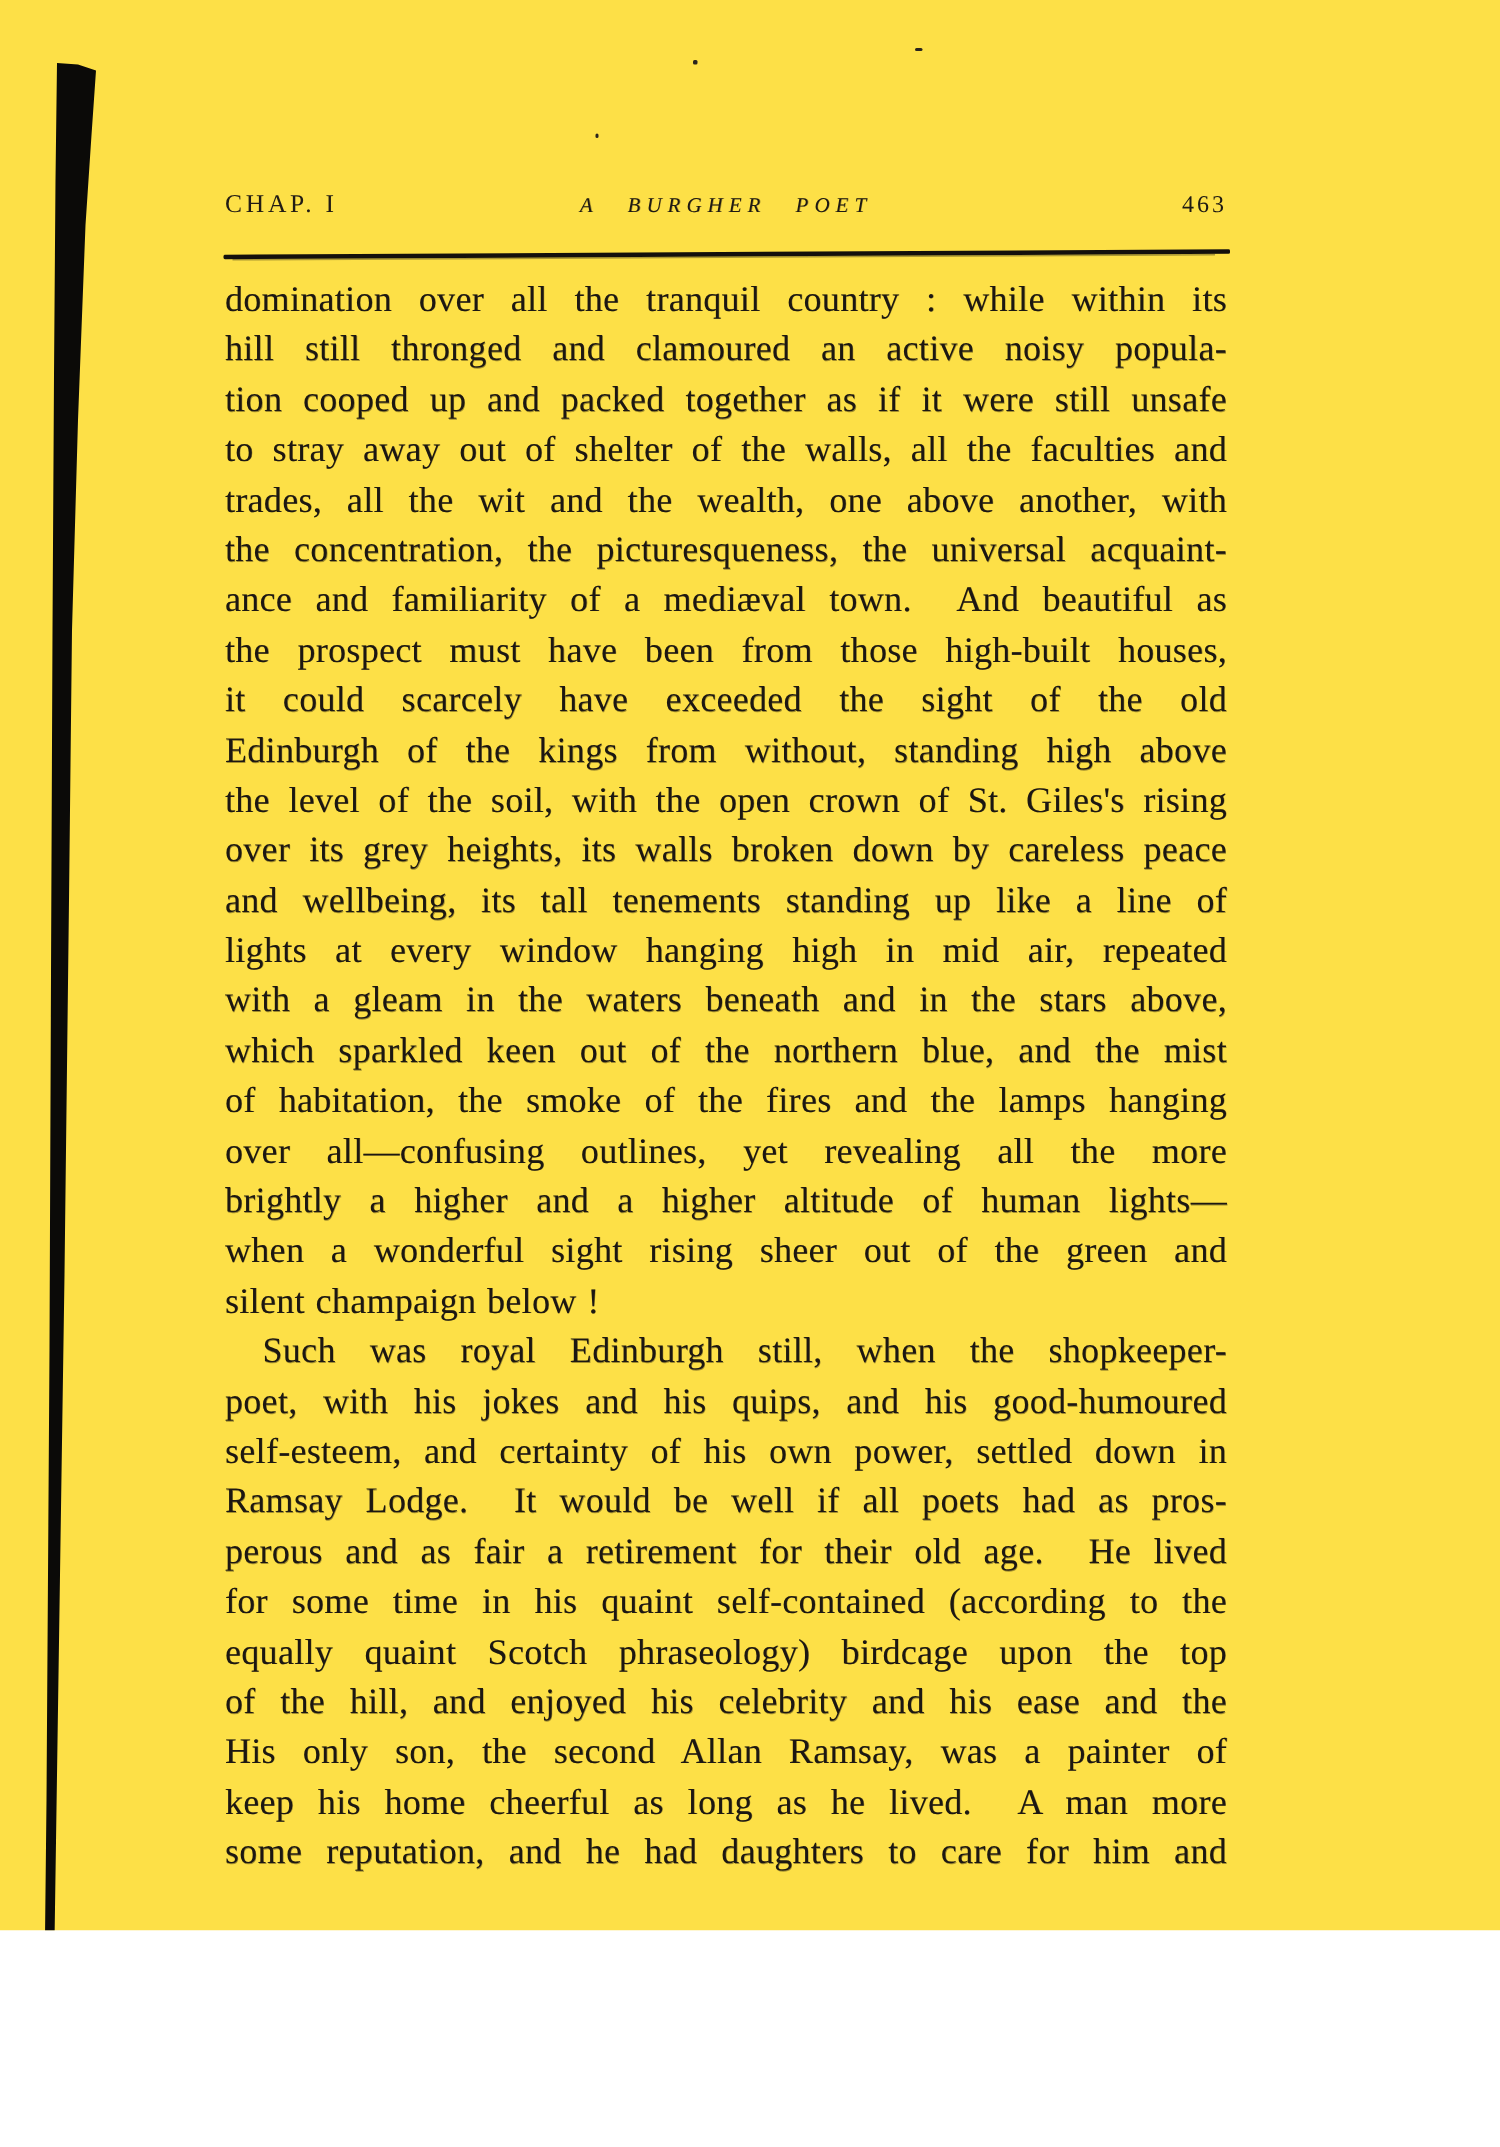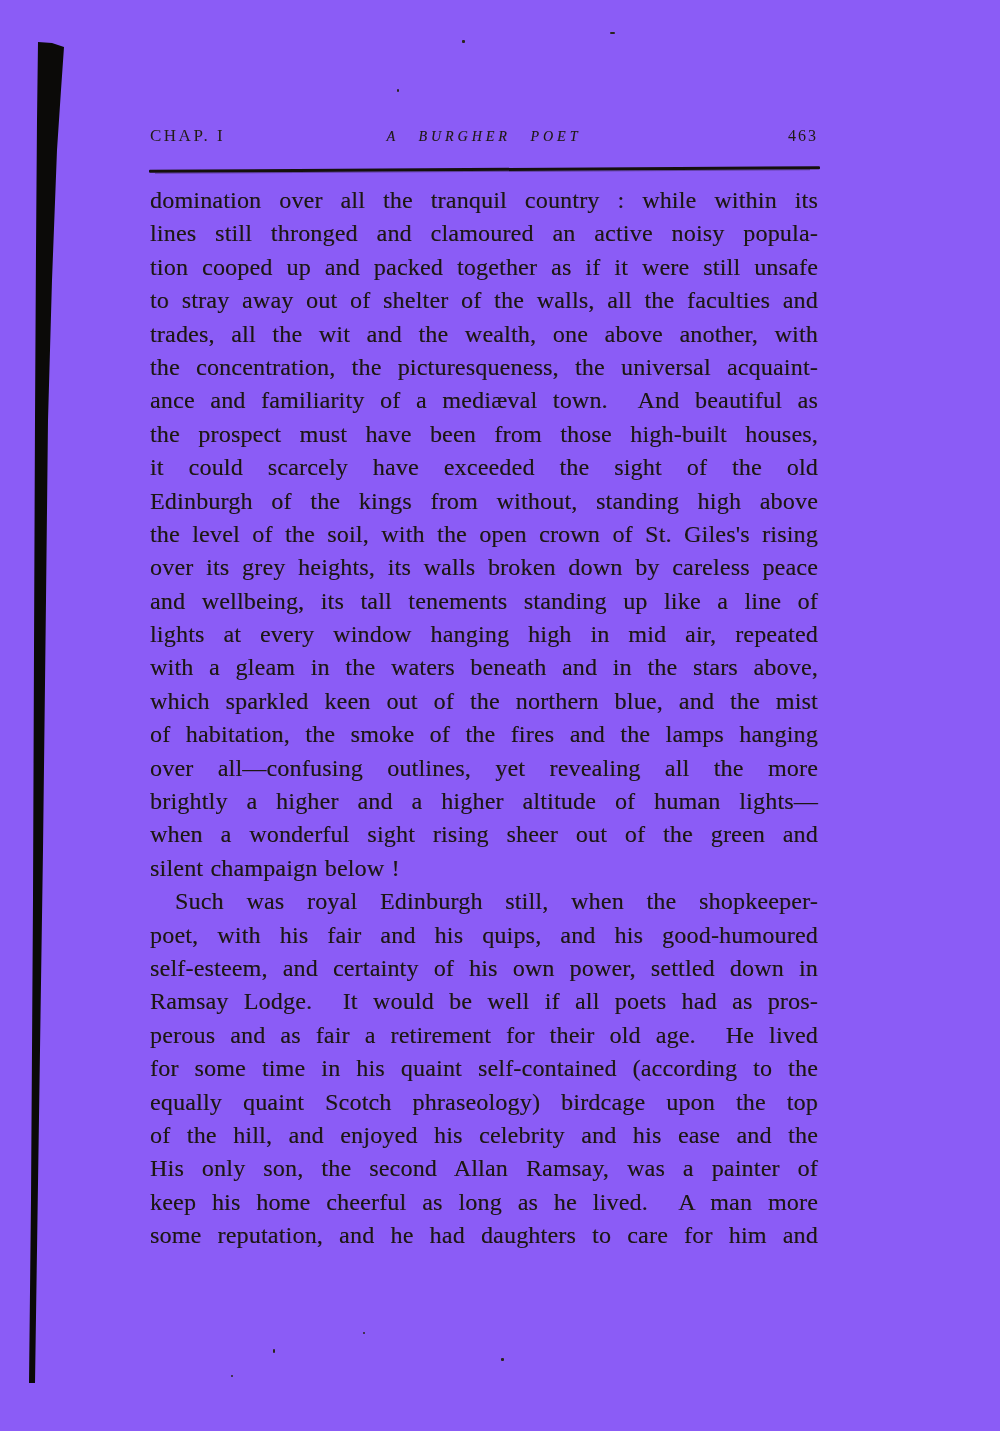--- a/index.html
+++ b/index.html
@@ -1,20 +1,20 @@
 <!DOCTYPE html>
 <html><head>
 <meta charset="utf-8">
 <style>
   html, body { margin: 0; padding: 0; background: #ffffff; }
   .page {
     position: relative;
     width: 1000px;
-    height: 1431px;
-    background: #8b5cf6;
+    height: 1287px;
+    background: #fde047;
     overflow: hidden;
     font-family: "Liberation Serif", "DejaVu Serif", serif;
     color: #1c1712;
   }
   .gutter-svg { position: absolute; left: 0; top: 0; pointer-events: none; }
   .header {
     position: absolute;
     top: 126px; left: 150px; width: 668px;
     display: grid;
     grid-template-columns: 1fr auto 1fr;
@@ -93,42 +93,42 @@
   <div class="header">
     <span class="chap">CHAP. I</span>
     <span class="running-title">A BURGHER POET</span>
     <span class="pagenum">463</span>
   </div>
 
   <div class="rule"></div>
 
   <div class="body-text">
     <div class="line">domination over all the tranquil country : while within its</div>
-    <div class="line">lines still thronged and clamoured an active noisy popula-</div>
+    <div class="line">hill still thronged and clamoured an active noisy popula-</div>
     <div class="line">tion cooped up and packed together as if it were still unsafe</div>
     <div class="line">to stray away out of shelter of the walls, all the faculties and</div>
     <div class="line">trades, all the wit and the wealth, one above another, with</div>
     <div class="line">the concentration, the picturesqueness, the universal acquaint-</div>
     <div class="line">ance and familiarity of a mediæval town.&nbsp; And beautiful as</div>
     <div class="line">the prospect must have been from those high-built houses,</div>
     <div class="line">it could scarcely have exceeded the sight of the old</div>
     <div class="line">Edinburgh of the kings from without, standing high above</div>
     <div class="line">the level of the soil, with the open crown of St. Giles's rising</div>
     <div class="line">over its grey heights, its walls broken down by careless peace</div>
     <div class="line">and wellbeing, its tall tenements standing up like a line of</div>
     <div class="line">lights at every window hanging high in mid air, repeated</div>
     <div class="line">with a gleam in the waters beneath and in the stars above,</div>
     <div class="line">which sparkled keen out of the northern blue, and the mist</div>
     <div class="line">of habitation, the smoke of the fires and the lamps hanging</div>
     <div class="line">over all—confusing outlines, yet revealing all the more</div>
     <div class="line">brightly a higher and a higher altitude of human lights—</div>
     <div class="line">when a wonderful sight rising sheer out of the green and</div>
     <div class="line flush">silent champaign below !</div>
     <div class="line indent">Such was royal Edinburgh still, when the shopkeeper-</div>
-    <div class="line">poet, with his fair and his quips, and his good-humoured</div>
+    <div class="line">poet, with his jokes and his quips, and his good-humoured</div>
     <div class="line">self-esteem, and certainty of his own power, settled down in</div>
     <div class="line">Ramsay Lodge.&nbsp; It would be well if all poets had as pros-</div>
     <div class="line">perous and as fair a retirement for their old age.&nbsp; He lived</div>
     <div class="line">for some time in his quaint self-contained (according to the</div>
     <div class="line">equally quaint Scotch phraseology) birdcage upon the top</div>
     <div class="line">of the hill, and enjoyed his celebrity and his ease and the</div>
     <div class="line">His only son, the second Allan Ramsay, was a painter of</div>
     <div class="line">keep his home cheerful as long as he lived.&nbsp; A man more</div>
     <div class="line">some reputation, and he had daughters to care for him and</div>
   </div>

